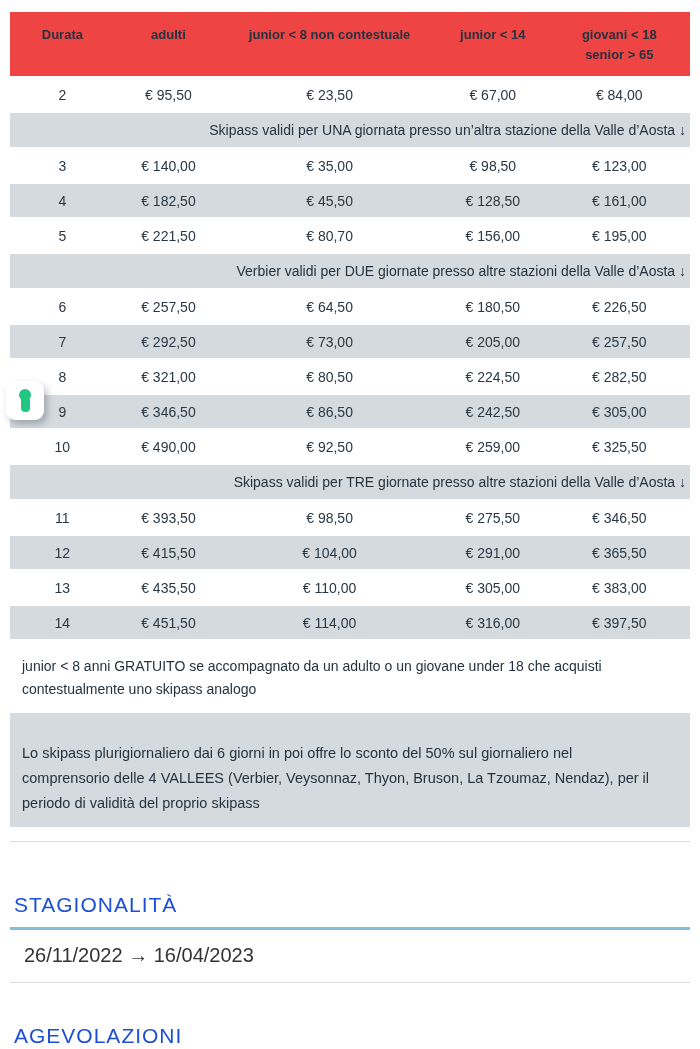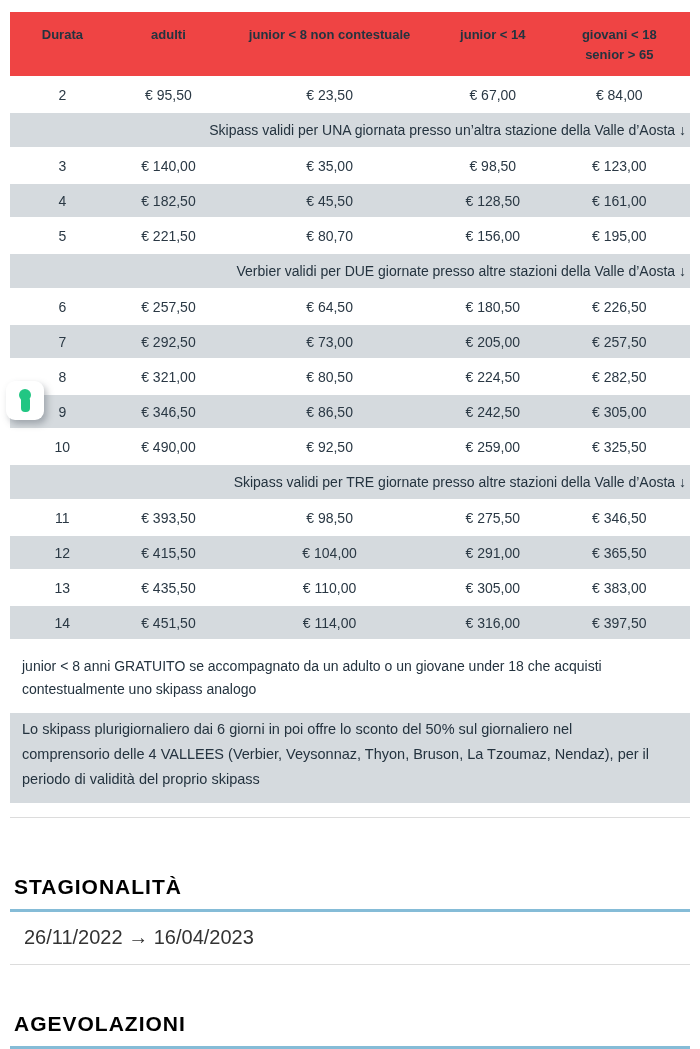--- a/index.html
+++ b/index.html
@@ -61,44 +61,44 @@
   .note-plain {
     margin: 14px 2px 12px 12px;
     font-size: 14px;
     line-height: 1.65;
     color: #24333f;
     max-width: 640px;
   }
   .note-box {
     margin-top: 12px;
     background: #d5dade;
-    padding: 4px 40px 12px 12px;
+    padding: 28px 40px 12px 12px;
     font-size: 14.5px;
     line-height: 1.7;
     color: #24333f;
   }
 
   .rule-light {
     border: none;
     border-top: 1px solid #dcdcdc;
     margin: 0;
   }
   .rule-blue {
     border: none;
     border-top: 3px solid #85bcd7;
     margin: 0;
   }
 
   
   h2.section-title {
     font-size: 21px;
-    font-weight: bold;
+    font-weight: normal;
     letter-spacing: 1px;
-    color: #000000;
-    margin: 14px 0 10px 4px;
+    color: #1d4ed8;
+    margin: 8px 0 10px 4px;
   }
   .stagionalita-block { margin-top: 17px; }
   .section-head-gap { height: 26px; }
 
   .period-row {
     font-size: 20px;
     color: #333333;
     padding: 14px 0 15px 14px;
   }
 

